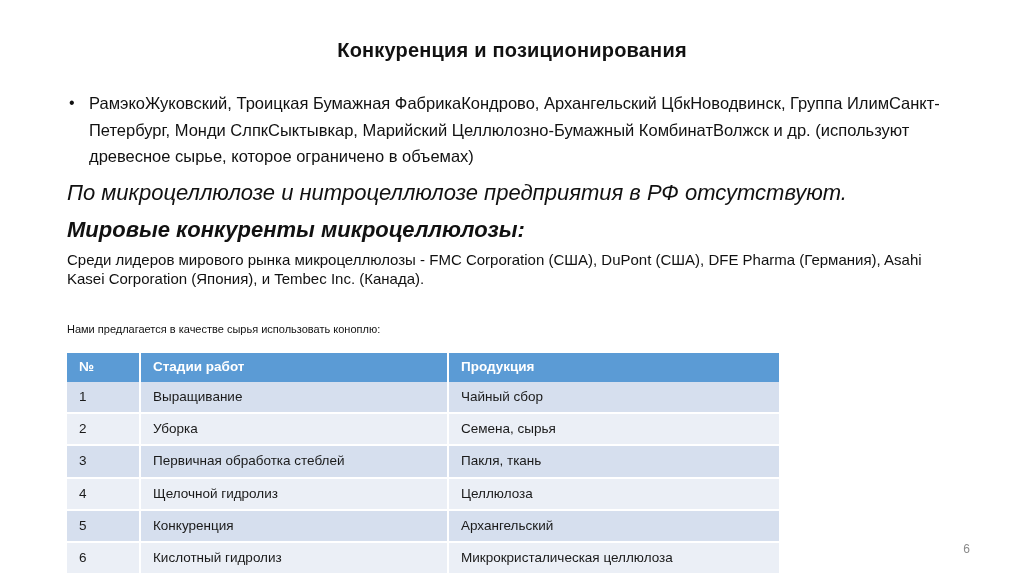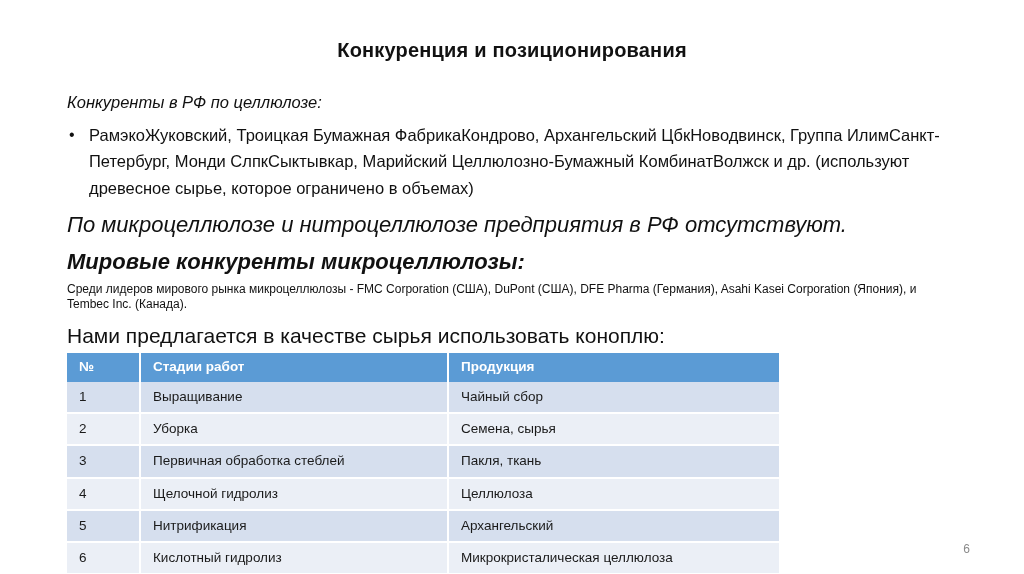--- a/index.html
+++ b/index.html
@@ -79,31 +79,31 @@
     line-height: 1.5;
     margin: 6px 0 2px 0;
     color: #111111;
   }
   .note-italic.tight {
     margin-top: 4px;
     font-weight: bold;
   }
 
   .plain-par {
-    font-size: 12px;
+    font-size: 15px;
     line-height: 1.28;
     margin: 4px 0 0 0;
     color: #111111;
   }
 
   .table-lead {
     position: absolute;
     left: 67px;
     top: 322px;
-    font-size: 21px;
+    font-size: 11px;
     line-height: 1.3;
     color: #111111;
   }
 
   
   .data-table {
     position: absolute;
     left: 67px;
     top: 353px;
     width: 712px;
@@ -154,21 +154,20 @@
 </style>
 </head>
 <body>
 
 <div class="slide">
 
   <div class="slide-title">Конкуренция и позиционирования</div>
 
   <div class="body-block">
 
-    <p class="lead-italic">Конкуренты в РФ по целлюлозе:</p>
 
     <div class="bullet-row">
       <span class="bullet-mark">•</span>
       <span class="bullet-text">РамэкоЖуковский, Троицкая Бумажная ФабрикаКондрово, Архангельский ЦбкНоводвинск, Группа ИлимСанкт-Петербург, Монди СлпкСыктывкар, Марийский Целлюлозно-Бумажный КомбинатВолжск и др. (используют древесное сырье, которое ограничено в объемах)</span>
     </div>
 
     <p class="note-italic">По микроцеллюлозе и нитроцеллюлозе предприятия в РФ отсутствуют.</p>
 
     <p class="note-italic tight">Мировые конкуренты микроцеллюлозы:</p>
 
@@ -206,21 +205,21 @@
         <td>Первичная обработка стеблей</td>
         <td>Пакля, ткань</td>
       </tr>
       <tr class="even">
         <td>4</td>
         <td>Щелочной гидролиз</td>
         <td>Целлюлоза</td>
       </tr>
       <tr class="odd">
         <td>5</td>
-        <td>Нитрификация</td>
+        <td>Конкуренция</td>
         <td>Архангельский</td>
       </tr>
       <tr class="even">
         <td>6</td>
         <td>Кислотный гидролиз</td>
         <td>Микрокристалическая целлюлоза</td>
       </tr>
     </tbody>
   </table>
 

